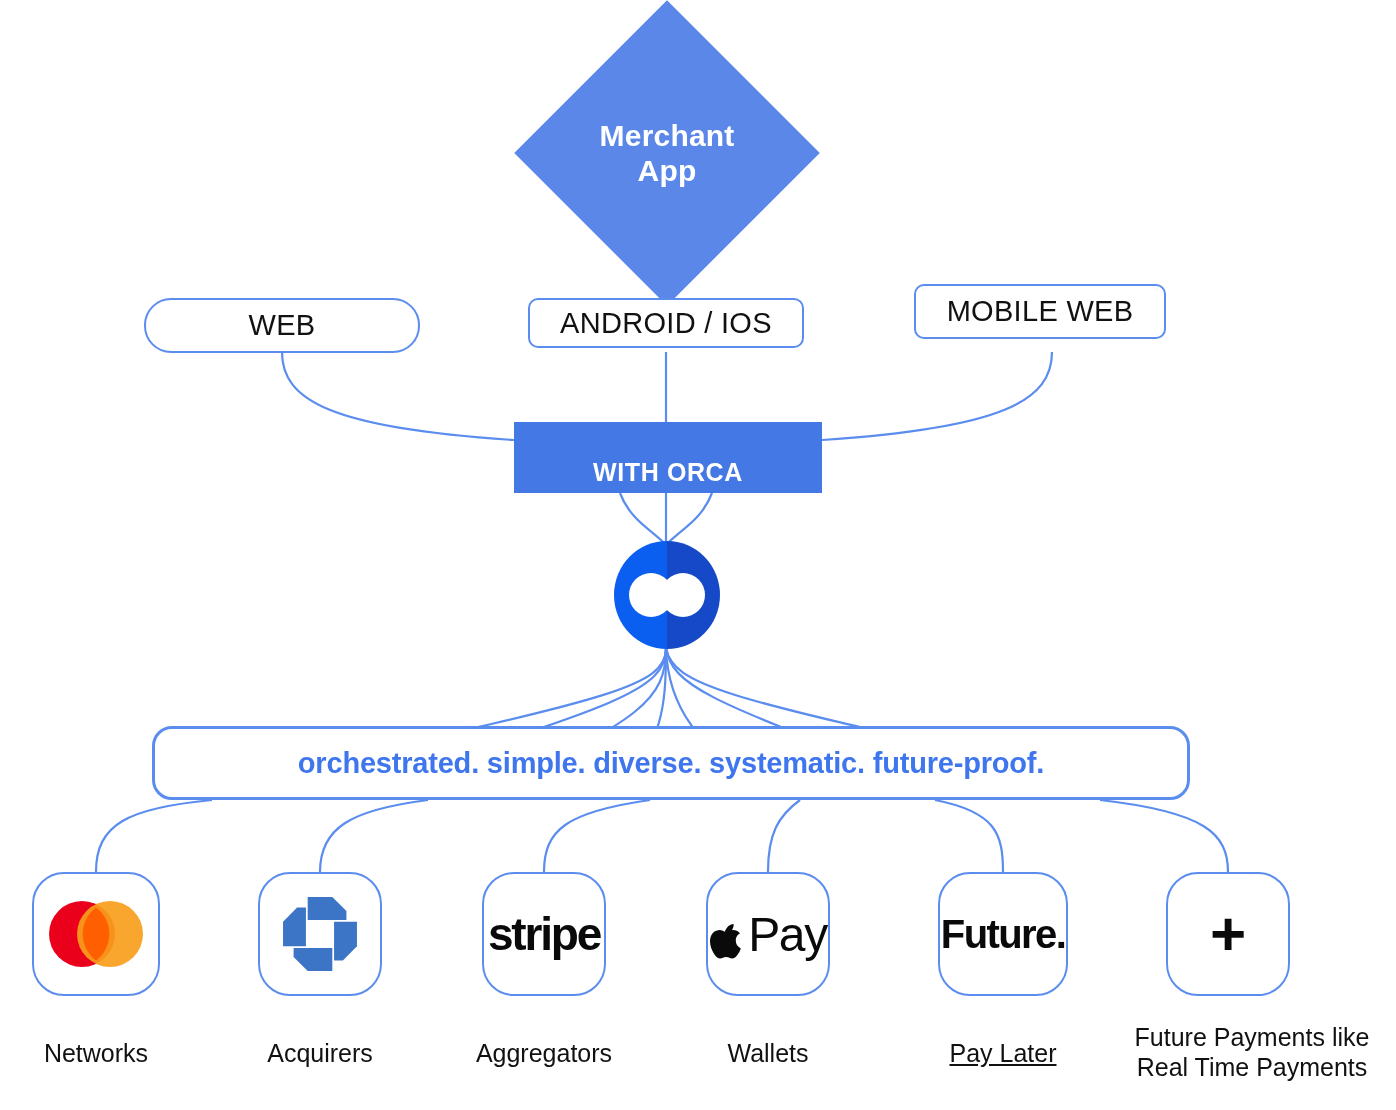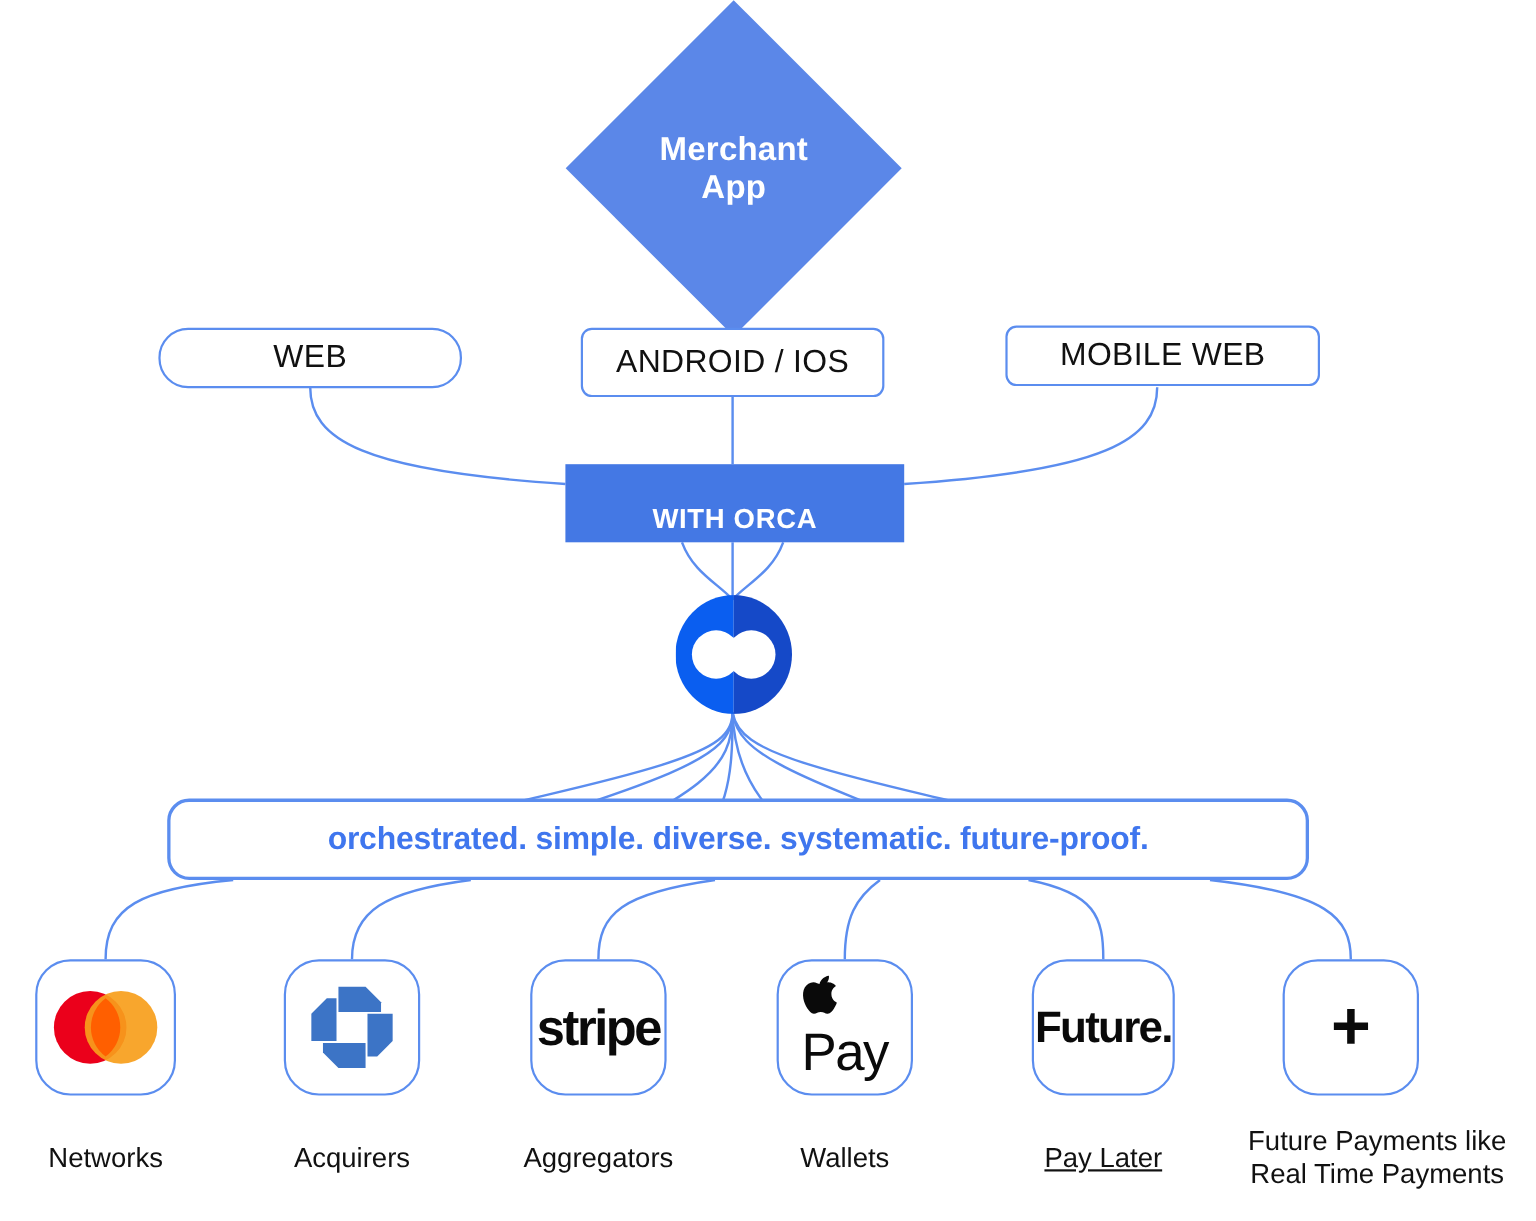--- a/index.html
+++ b/index.html
@@ -26,21 +26,21 @@
   .tagline{border:3px solid #5b8def;border-radius:20px;background:#fff;display:flex;align-items:center;justify-content:center;}
   .tagline span{font-size:29px;font-weight:bold;color:#3f76ee;letter-spacing:-.2px;}
 
   
   .card{border:2px solid #5b8def;border-radius:32px;background:#fff;display:flex;align-items:center;justify-content:center;overflow:hidden;}
   .cat-label{position:absolute;text-align:center;font-size:25px;color:#111;line-height:1.2;}
 
   .wordmark{font-weight:bold;color:#0a0a0a;}
   .stripe-mark{font-size:46px;letter-spacing:-2.2px;font-family:"Liberation Sans",sans-serif;}
   .klarna-mark{font-size:40px;letter-spacing:-1.6px;}
-  .applepay-mark{display:flex;align-items:flex-start;gap:5px;flex-direction:column;}
+  .applepay-mark{display:flex;align-items:flex-end;gap:5px;}
   .applepay-text{font-size:48px;letter-spacing:-1.4px;color:#0a0a0a;}
   .plus-mark{font-size:62px;font-weight:bold;color:#0a0a0a;line-height:1;}
 </style>
 </head>
 <body>
 
 <div id="stage">
 
   <svg id="wires" viewBox="0 0 1396 1110">
     <g fill="none" stroke="#5b8def" stroke-width="2.2">
@@ -77,24 +77,24 @@
       <div class="diamond-label">
         <div>Merchant</div>
         <div>App</div>
       </div>
     </div>
   </div>
 
   <div class="node pill" style="left:144px;top:298px;width:276px;height:55px;border-radius:27px;">
     <span>WEB</span>
   </div>
-  <div class="node pill" style="left:528px;top:298px;width:276px;height:63px;">
+  <div class="node pill" style="left:528px;top:298px;width:276px;height:50px;">
     <span>ANDROID / IOS</span>
   </div>
-  <div class="node pill" style="left:914px;top:296px;width:286px;height:55px;">
+  <div class="node pill" style="left:914px;top:284px;width:252px;height:55px;">
     <span>MOBILE WEB</span>
   </div>
 
   <div class="node bar" style="left:514px;top:422px;width:308px;height:71px;background:#4478e4;">
     <span>WITH ORCA</span>
   </div>
 
   <div class="node" style="left:614px;top:541px;width:106px;height:108px;">
     <svg viewBox="0 0 106 108" width="106" height="108">
       <defs>

